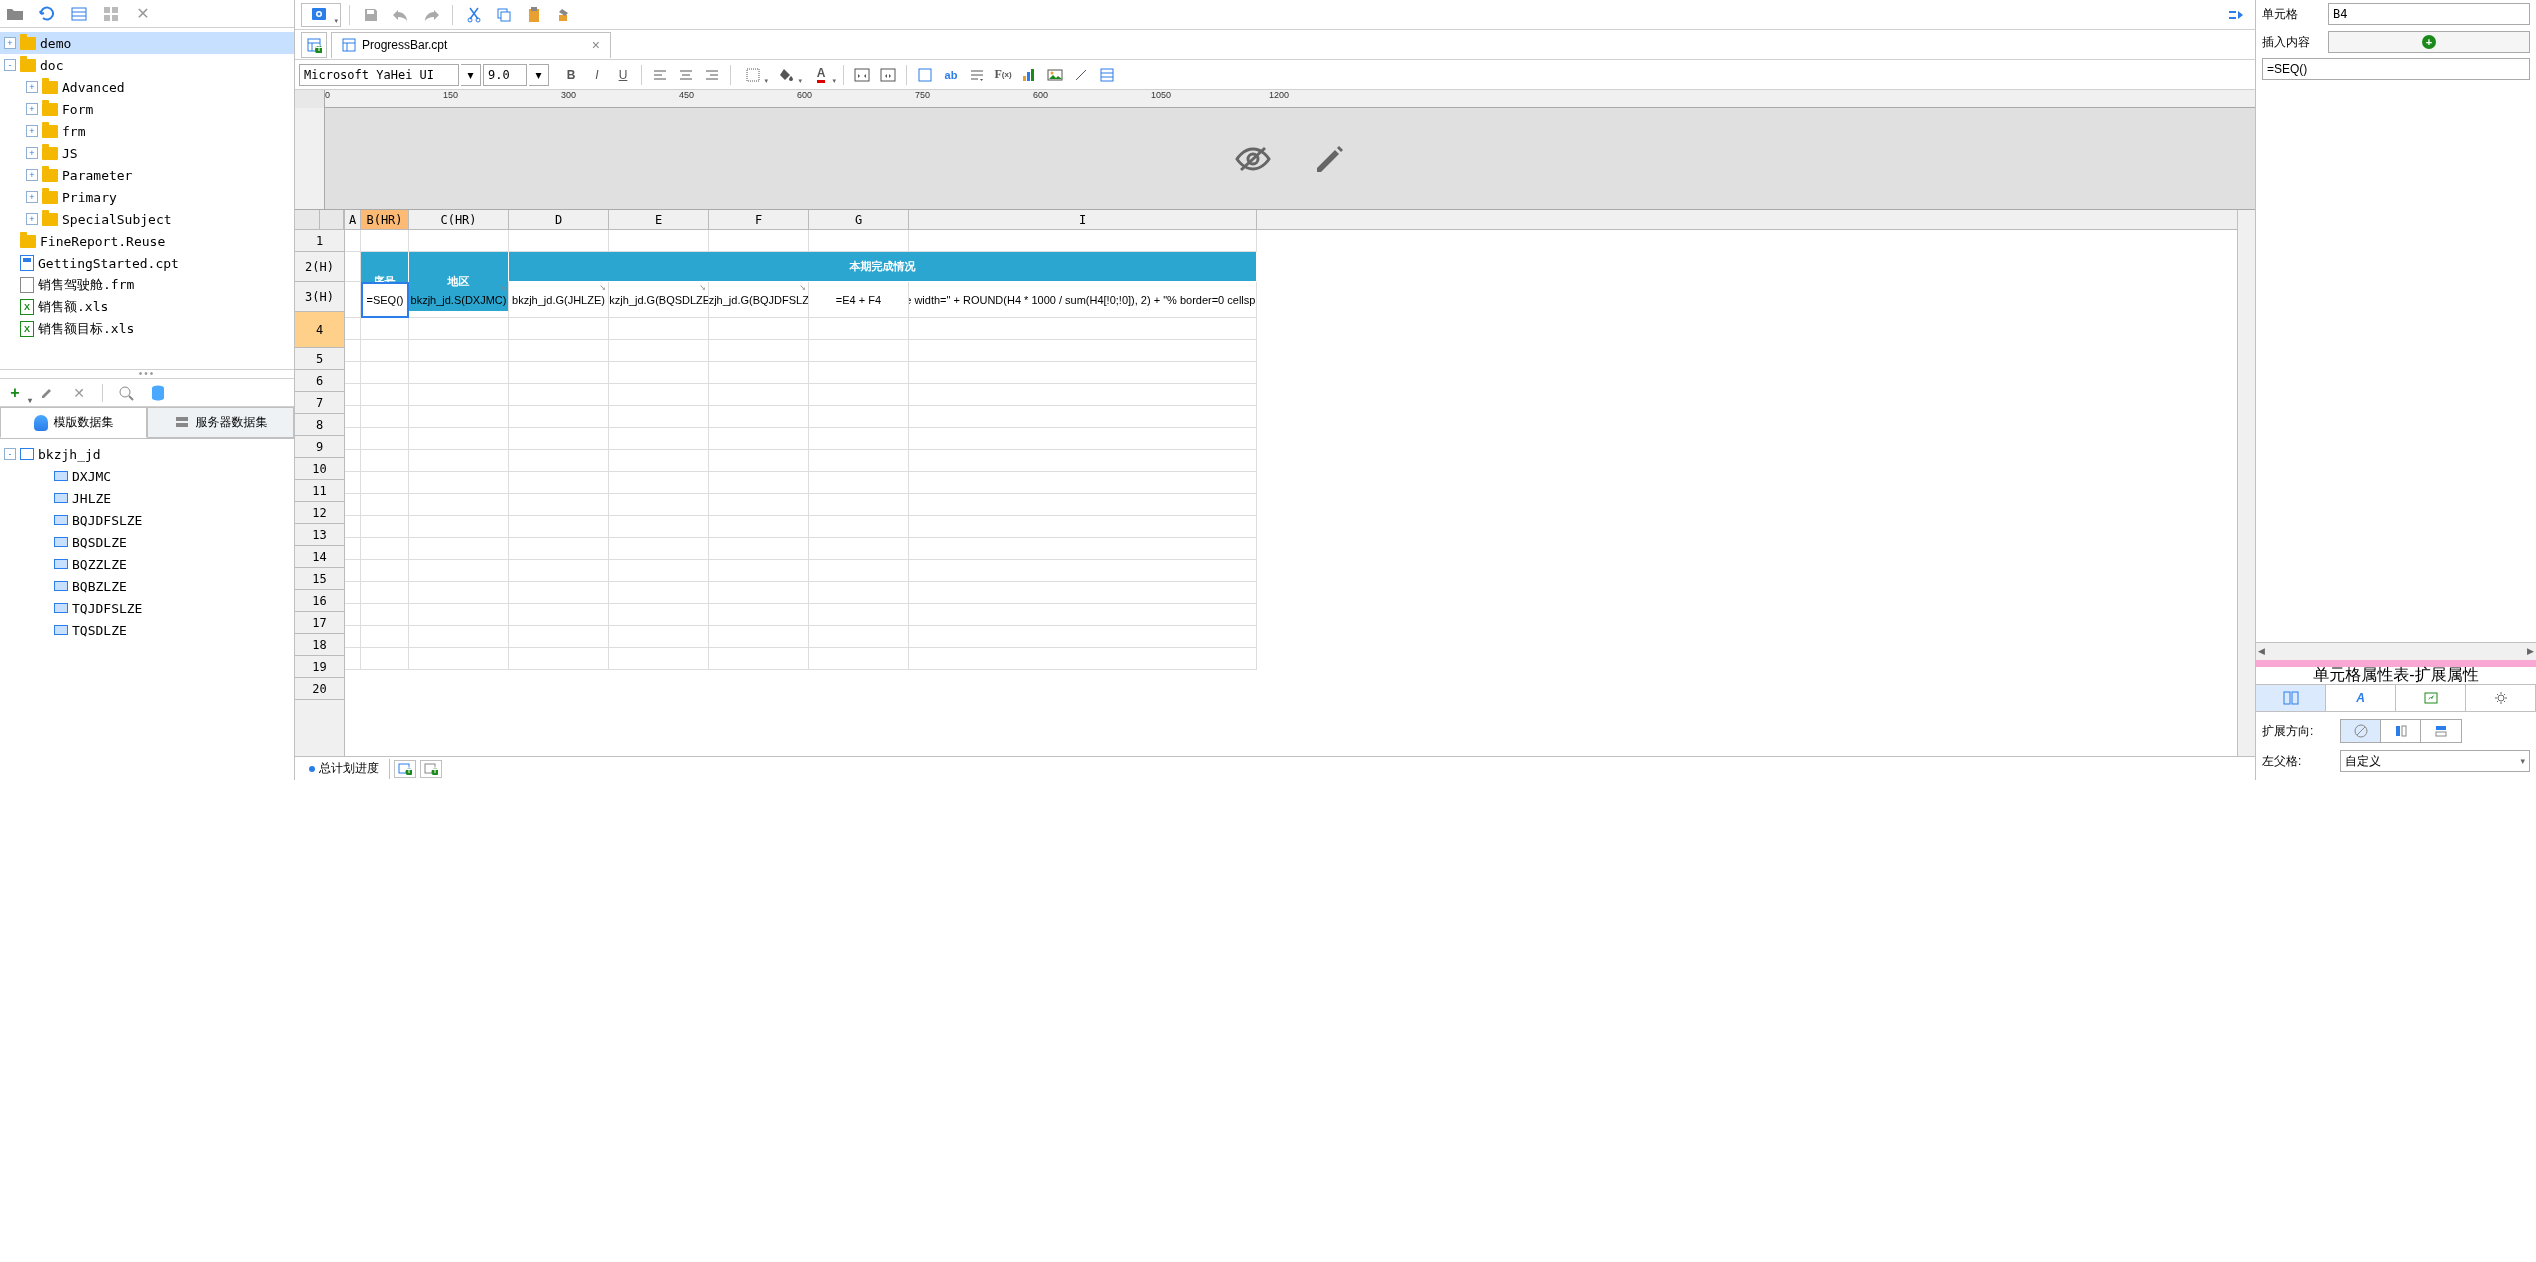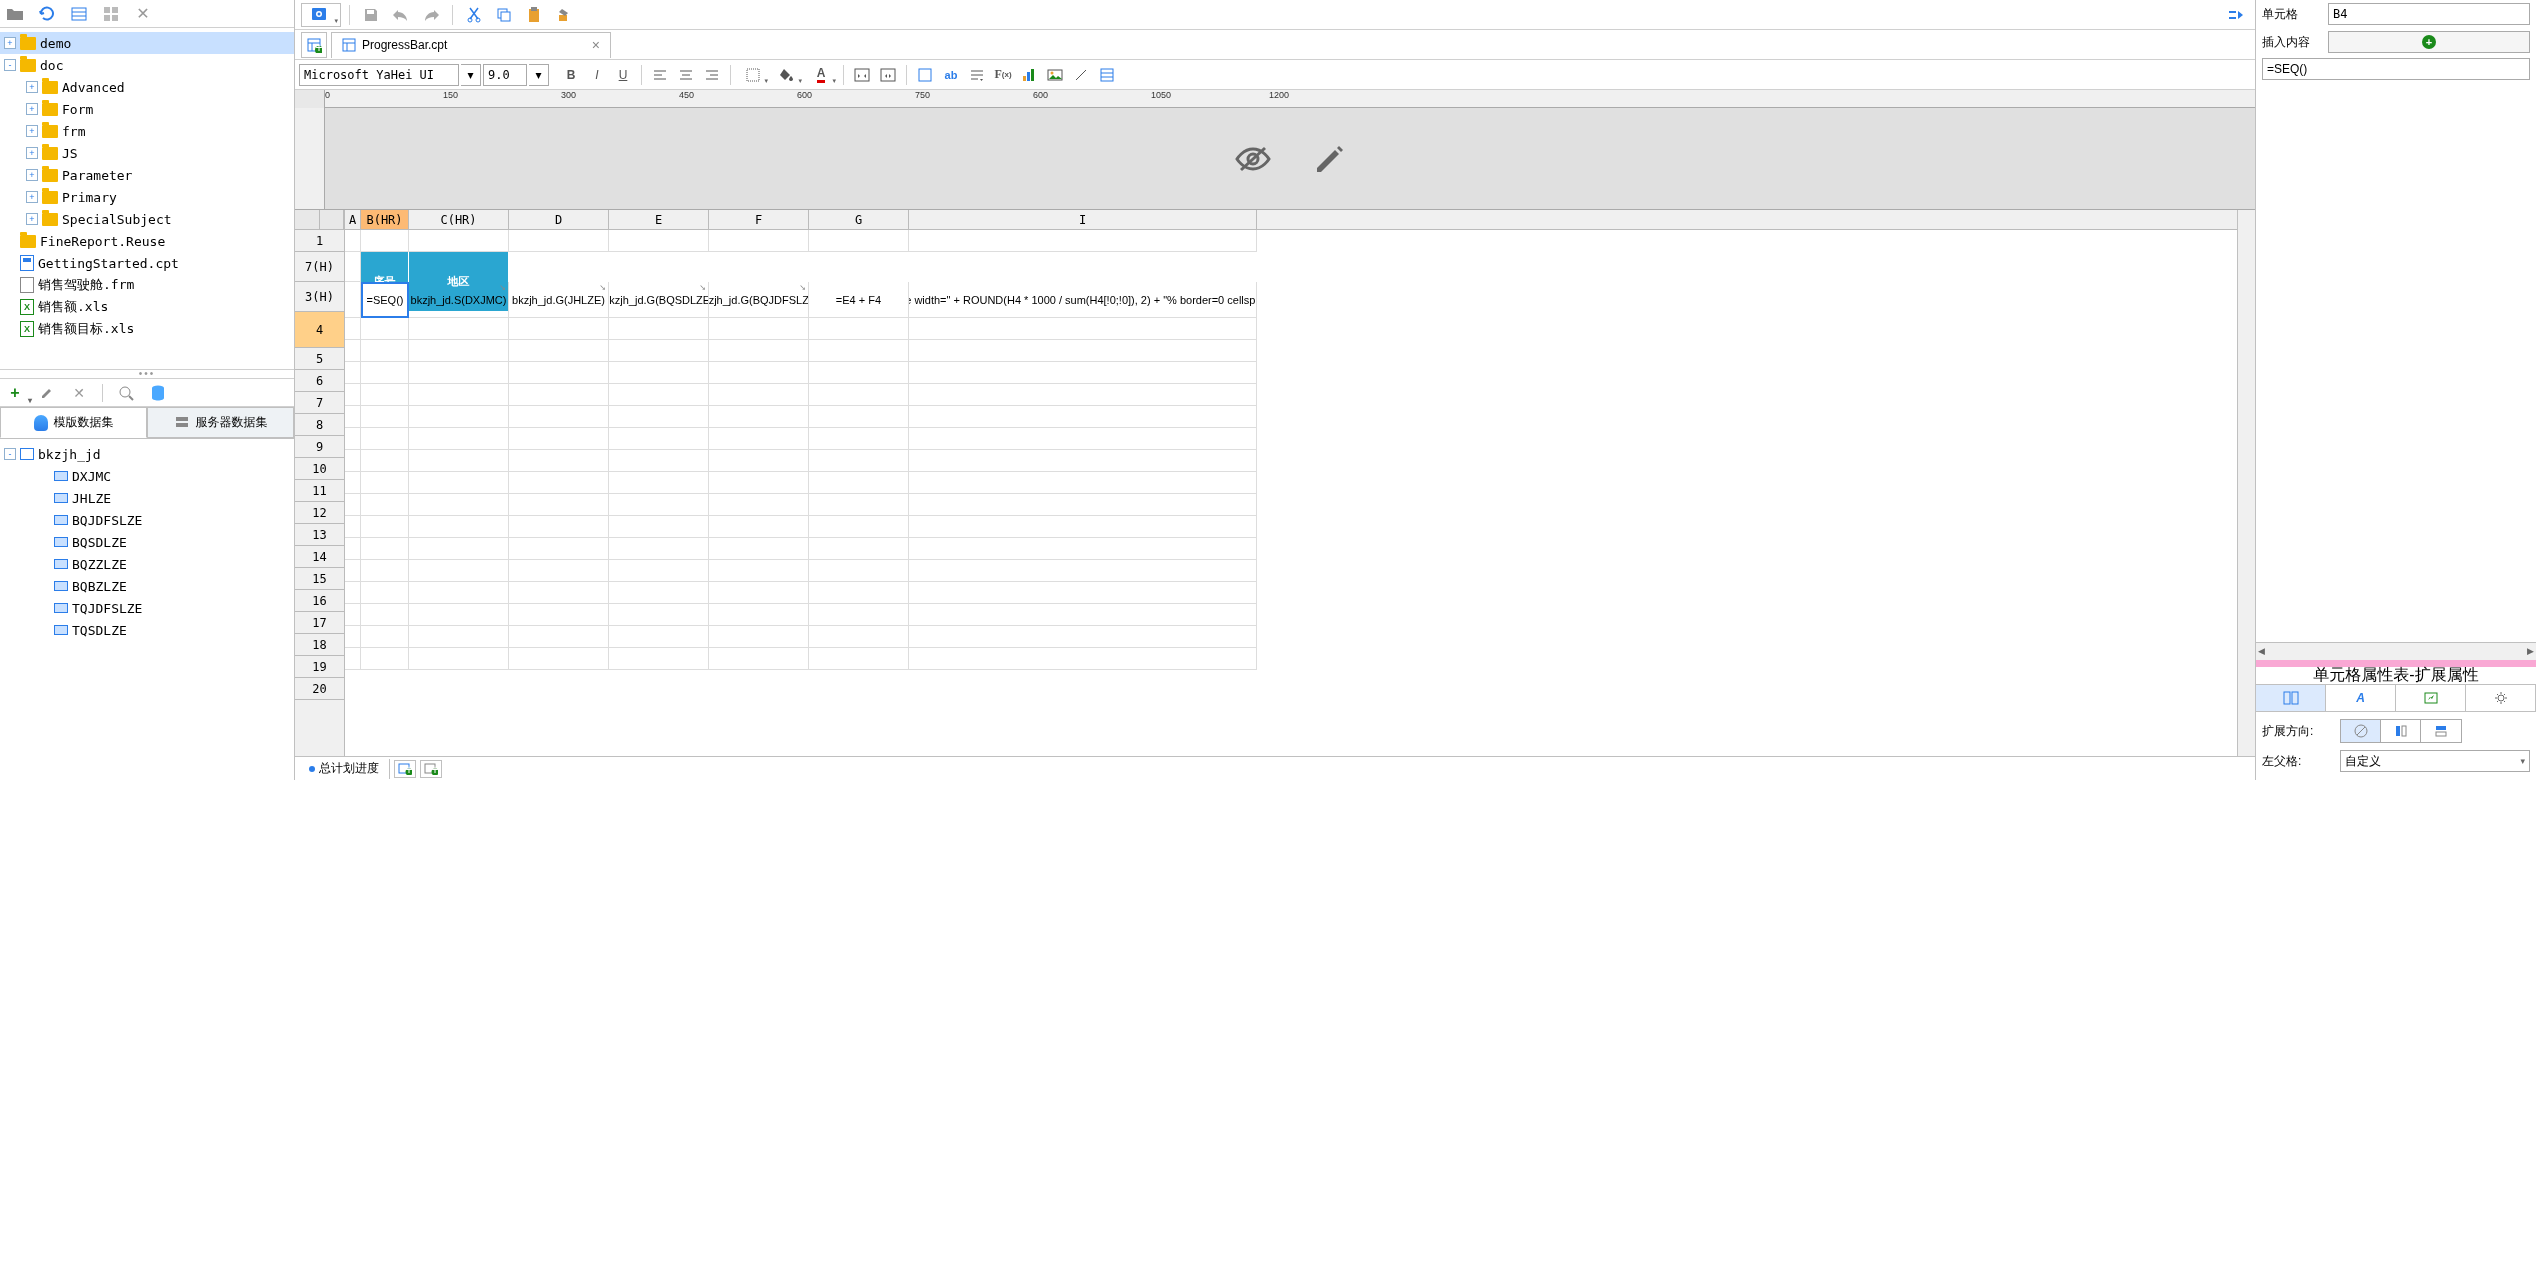--- a/index.html
+++ b/index.html
@@ -533,21 +533,21 @@
     </div>
 
     <div class="grid-wrap">
       <div class="row-hdrs">
         <div class="corner-cell">
             <div></div>
             <div></div>
           </div>
         <div id="row-hdrs-body">
             <div class="rh">1</div>
-            <div class="rh tall" style="height: 30px;">7(H)</div>
+            <div class="rh tall" style="height: 30px;">2(H)</div>
             <div class="rh tall" style="height: 30px;">3(H)</div>
             <div class="rh sel tall" style="height: 36px;">4</div>
             <div class="rh">5</div>
             <div class="rh">6</div>
             <div class="rh">7</div>
             <div class="rh">8</div>
             <div class="rh">9</div>
             <div class="rh">10</div>
             <div class="rh">11</div>
             <div class="rh">12</div>
@@ -580,20 +580,21 @@
               <div class="gc" style="width: 100px;"></div>
               <div class="gc" style="width: 100px;"></div>
               <div class="gc" style="width: 100px;"></div>
               <div class="gc" style="width: 100px;"></div>
               <div class="gc" style="width: 348px;"></div>
             </div>
             <div class="gr" style="height: 30px;">
               <div class="gc" style="width: 16px;"></div>
               <div class="gc hdr-blue" style="width: 48px; height: 60px; margin-bottom: -30px;">序号</div>
               <div class="gc hdr-blue" style="width: 100px; height: 60px; margin-bottom: -30px;">地区</div>
+              <div class="gc hdr-blue" style="width: 748px;">本期完成情况</div>
             </div>
             <div class="gr" style="height: 36px;">
               <div class="gc" style="width: 16px;"></div>
               <div class="gc sel-cell" style="width: 48px;">=SEQ()</div>
               <div class="gc" style="width: 100px; position: relative;">bkzjh_jd.S(DXJMC)<span class="mark">↘</span></div>
               <div class="gc" style="width: 100px; position: relative;">bkzjh_jd.G(JHLZE)<span class="mark">↘</span></div>
               <div class="gc" style="width: 100px; position: relative;">bkzjh_jd.G(BQSDLZE)<span class="mark">↘</span></div>
               <div class="gc" style="width: 100px; position: relative;">bkzjh_jd.G(BQJDFSLZE)<span class="mark">↘</span></div>
               <div class="gc" style="width: 100px;">=E4 + F4</div>
               <div class="gc" style="width: 348px;">="&lt;table width=" + ROUND(H4 * 1000 / sum(H4[!0;!0]), 2) + "% border=0 cellspacing=0</div>

